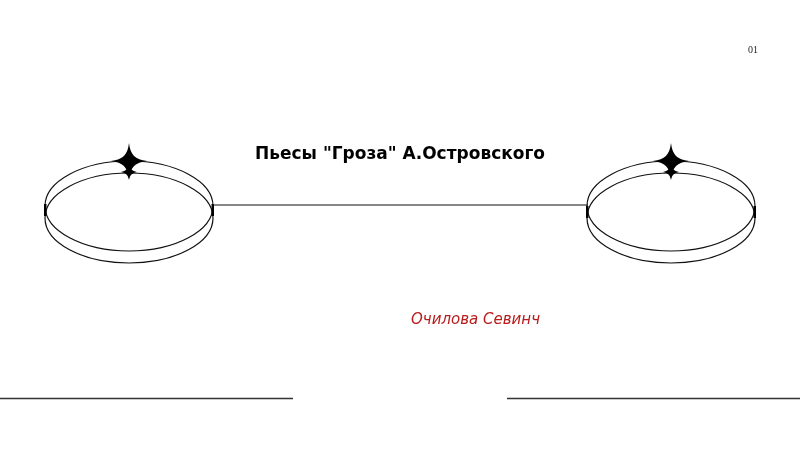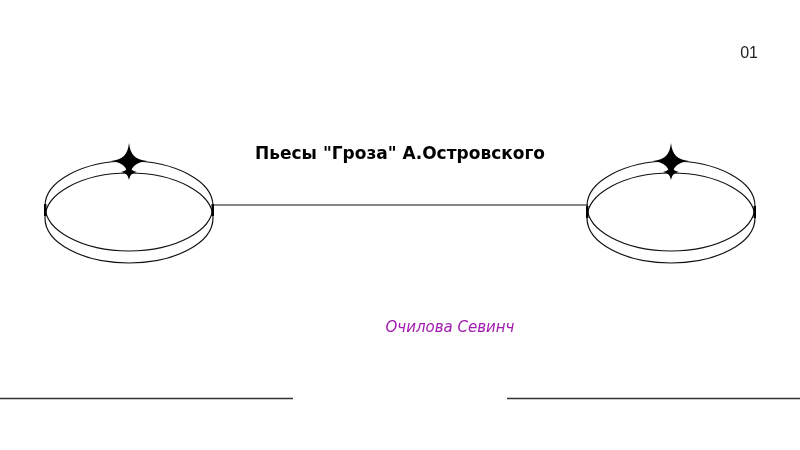--- a/index.html
+++ b/index.html
@@ -35,34 +35,33 @@
       font-size: 17px;
       color: #000000;
       letter-spacing: 0px;
       white-space: nowrap;
     }
     .author {
       position: absolute;
       left: 360px;
       width: 180px;
       top: 310px;
-      text-align: center;
+      text-align: right;
       font-family: "DejaVu Sans", sans-serif;
       font-style: italic;
       font-size: 15px;
-      color: #a21caf;
+      color: #b91c1c;
       white-space: nowrap;
-      margin-top: 8px;
     }
     .page-number {
       position: absolute;
       right: 42px;
       top: 44px;
-      font-family: Liberation Sans, sans-serif;
-      font-size: 16px;
+      font-family: Liberation Serif, serif;
+      font-size: 10px;
       color: #222222;
     }
   </style>
 </head>
 <body>
 
 <div class="slide">
 
   <svg class="deco" viewBox="0 0 800 450" xmlns="http://www.w3.org/2000/svg">
     <defs>

